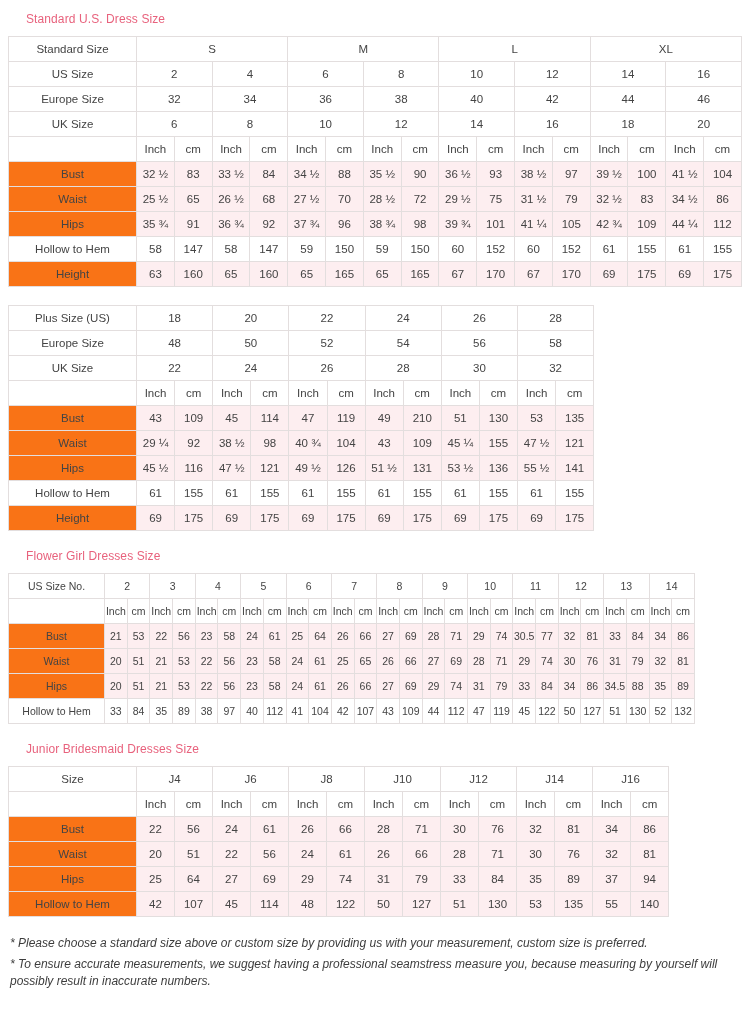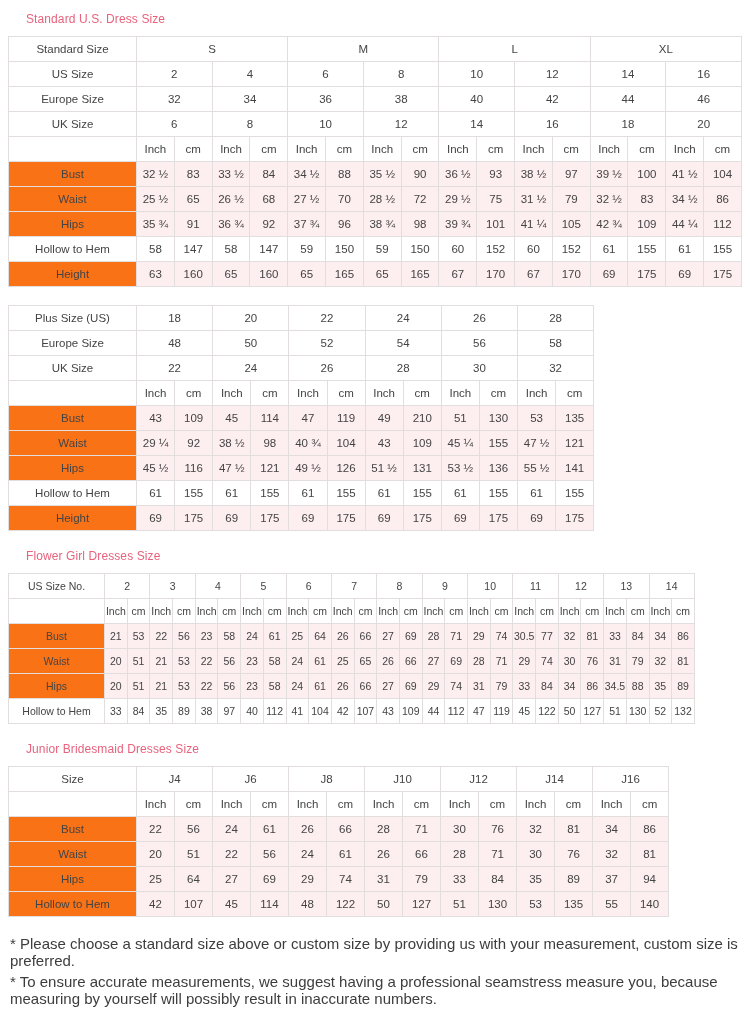--- a/index.html
+++ b/index.html
@@ -81,23 +81,24 @@
   table.t-junior { width: 660px; }
   table.t-junior col.c-label { width: 128px; }
   table.t-junior col.c-cell  { width: 38px; }
 
   .notes {
     margin-top: 10px;
     padding: 0 2px;
   }
   .notes p {
     margin: 0 0 4px 0;
-    font-size: 15px;
+    font-size: 12px;
     color: #3d3d3d;
     line-height: 17px;
+    font-style: italic;
   }
 </style>
 </head>
 <body>
 
 <div class="page">
 
   <h2 class="section-title">Standard U.S. Dress Size</h2>
   <table class="size-table t-standard">
     <colgroup>

